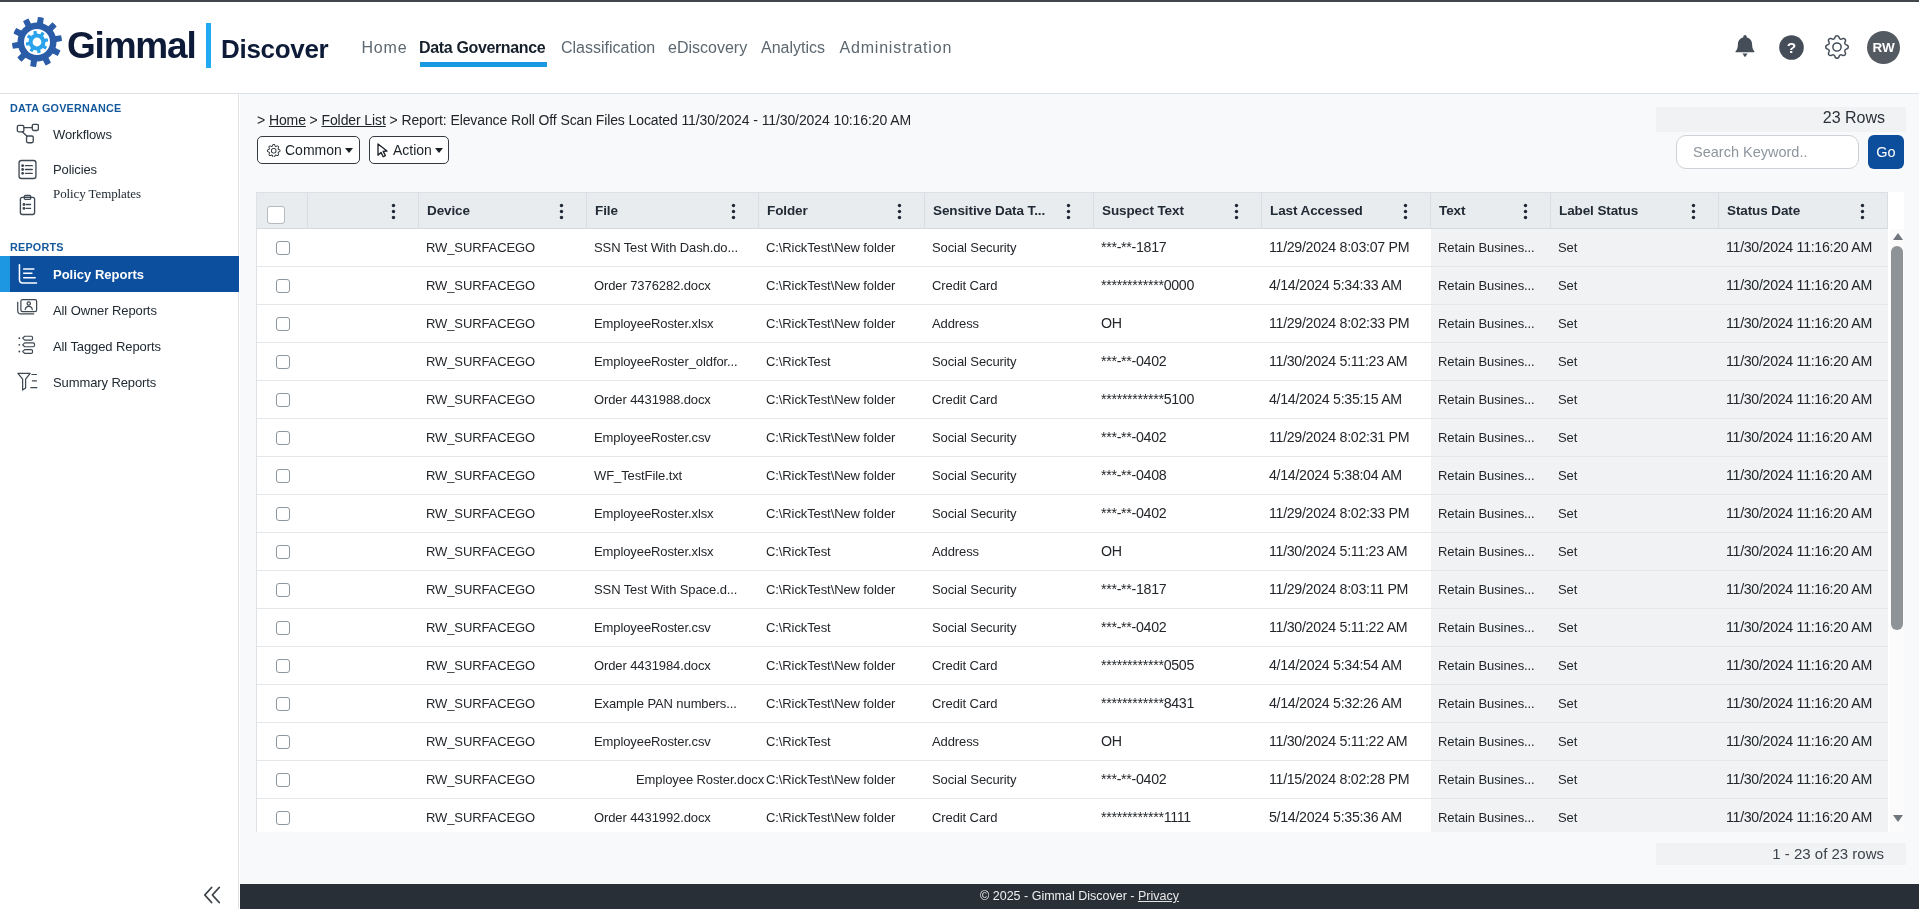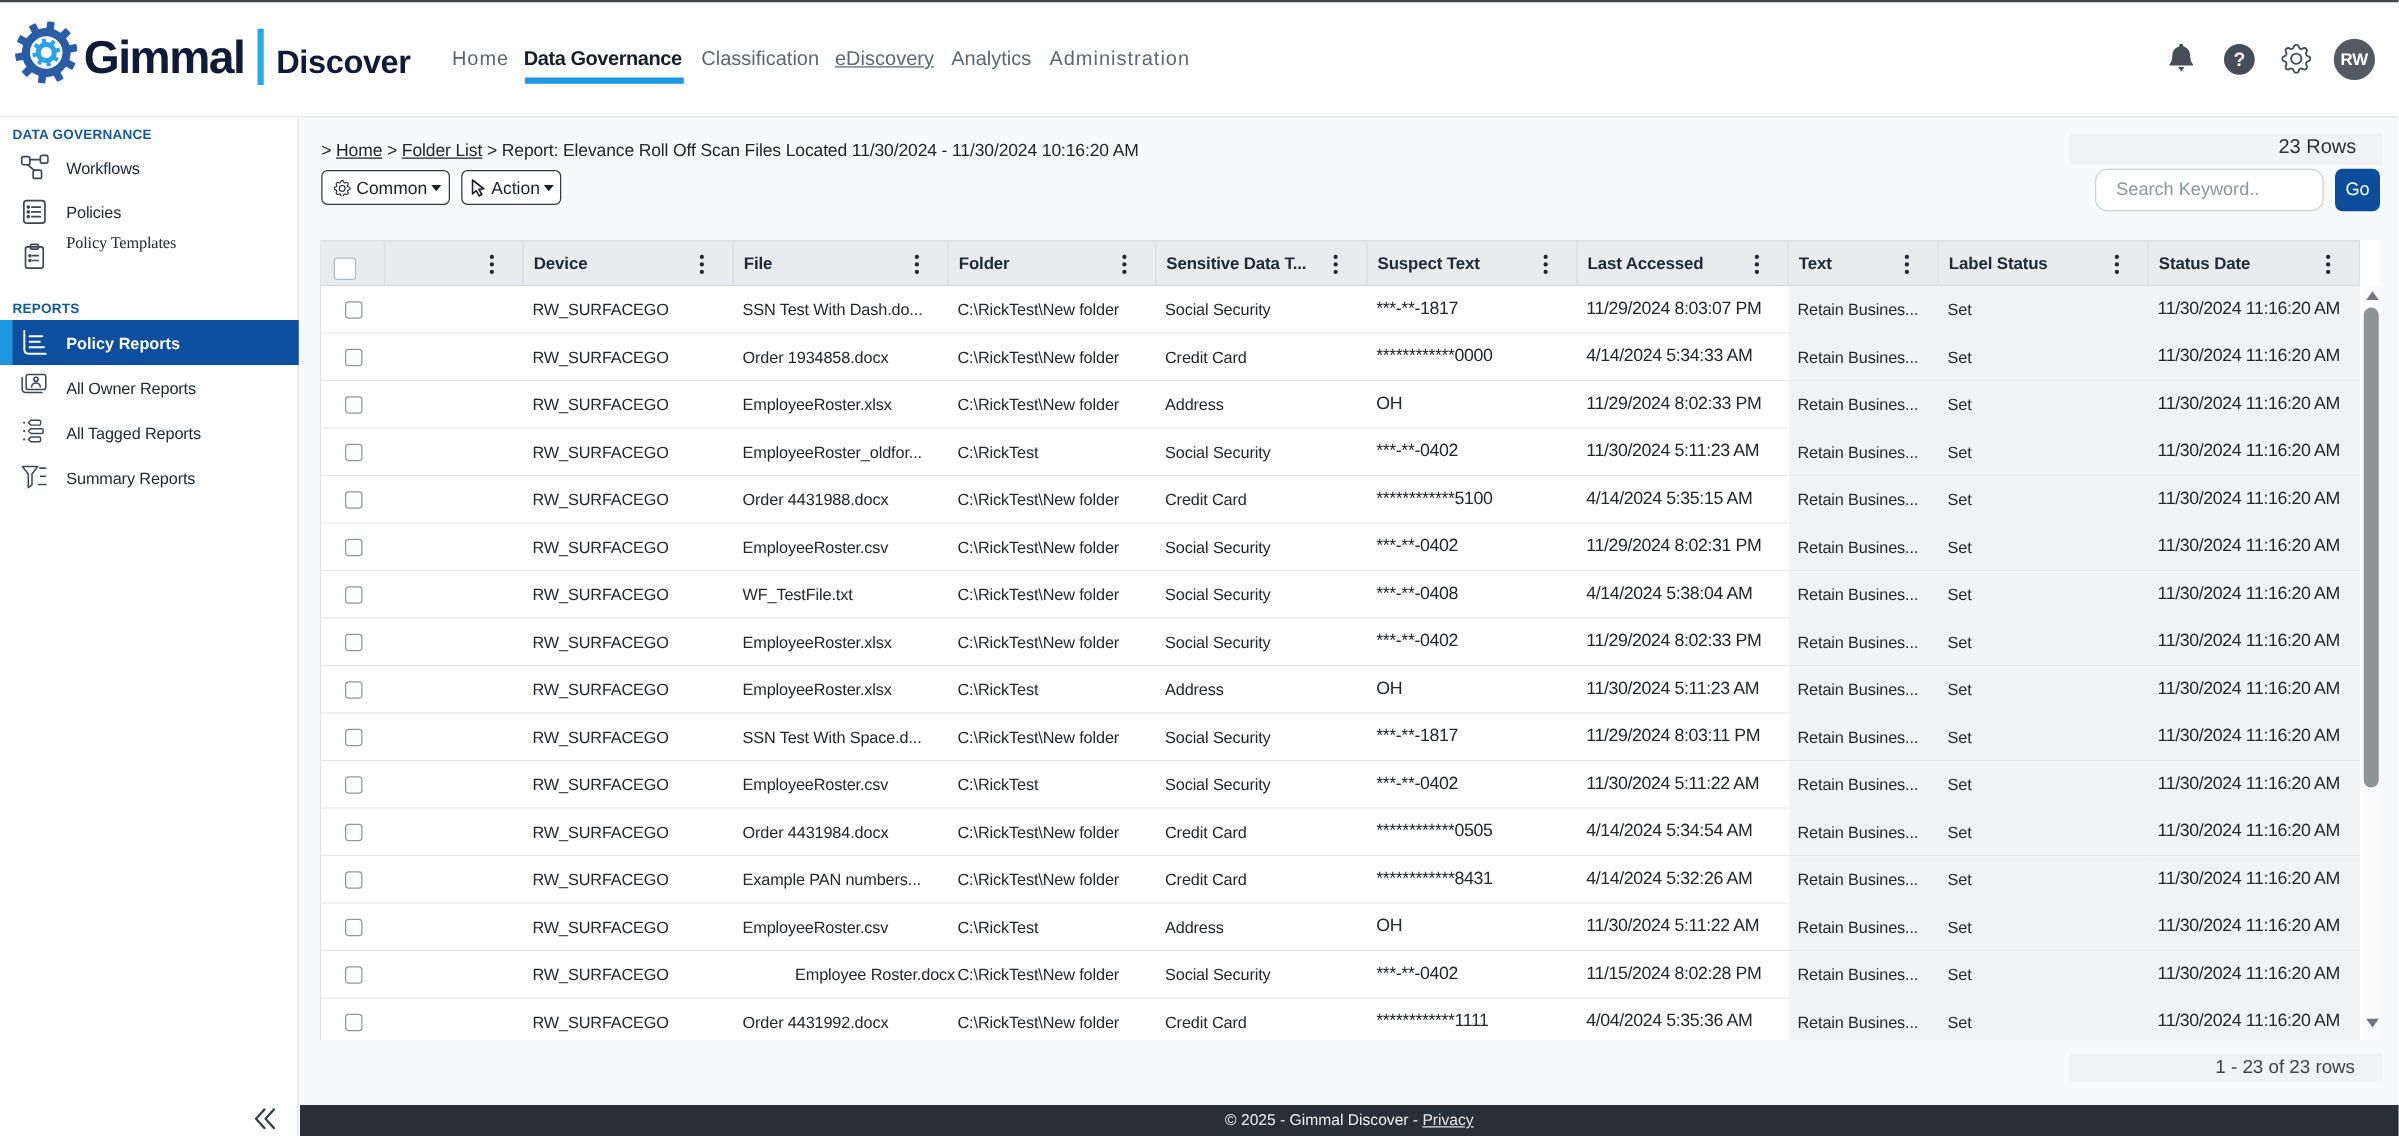--- a/index.html
+++ b/index.html
@@ -67,21 +67,21 @@
 <svg class="abs" style="left:12px; top:17px;" width="50" height="50" viewBox="0 0 50 50">
   <path fill="#2b5ca8" fill-rule="evenodd" d="M44.50,25.00A19.50,19.50 0 0 1 43.55,31.03L48.47,33.62A25.00,25.00 0 0 1 45.76,38.92L40.78,36.46A19.50,19.50 0 0 1 36.46,40.78L38.92,45.76A25.00,25.00 0 0 1 33.62,48.47L31.03,43.55A19.50,19.50 0 0 1 25.00,44.50L24.06,49.98A25.00,25.00 0 0 1 18.18,49.05L18.97,43.55A19.50,19.50 0 0 1 13.54,40.78L9.55,44.66A25.00,25.00 0 0 1 5.34,40.45L9.22,36.46A19.50,19.50 0 0 1 6.45,31.03L0.95,31.82A25.00,25.00 0 0 1 0.02,25.94L5.50,25.00A19.50,19.50 0 0 1 6.45,18.97L1.53,16.38A25.00,25.00 0 0 1 4.24,11.08L9.22,13.54A19.50,19.50 0 0 1 13.54,9.22L11.08,4.24A25.00,25.00 0 0 1 16.38,1.53L18.97,6.45A19.50,19.50 0 0 1 25.00,5.50L25.94,0.02A25.00,25.00 0 0 1 31.82,0.95L31.03,6.45A19.50,19.50 0 0 1 36.46,9.22L40.45,5.34A25.00,25.00 0 0 1 44.66,9.55L40.78,13.54A19.50,19.50 0 0 1 43.55,18.97L49.05,18.18A25.00,25.00 0 0 1 49.98,24.06Z M25,12 A13,13 0 1 0 25,38 A13,13 0 1 0 25,12 Z"></path>
   <path fill="#2aa2ec" fill-rule="evenodd" d="M33.40,25.00A8.40,8.40 0 0 1 32.76,28.21L35.13,29.77A11.20,11.20 0 0 1 33.28,32.54L30.94,30.94A8.40,8.40 0 0 1 28.21,32.76L28.79,35.54A11.20,11.20 0 0 1 25.53,36.19L25.00,33.40A8.40,8.40 0 0 1 21.79,32.76L20.23,35.13A11.20,11.20 0 0 1 17.46,33.28L19.06,30.94A8.40,8.40 0 0 1 17.24,28.21L14.46,28.79A11.20,11.20 0 0 1 13.81,25.53L16.60,25.00A8.40,8.40 0 0 1 17.24,21.79L14.87,20.23A11.20,11.20 0 0 1 16.72,17.46L19.06,19.06A8.40,8.40 0 0 1 21.79,17.24L21.21,14.46A11.20,11.20 0 0 1 24.47,13.81L25.00,16.60A8.40,8.40 0 0 1 28.21,17.24L29.77,14.87A11.20,11.20 0 0 1 32.54,16.72L30.94,19.06A8.40,8.40 0 0 1 32.76,21.79L35.54,21.21A11.20,11.20 0 0 1 36.19,24.47Z M25,20.6 A4.4,4.4 0 1 0 25,29.4 A4.4,4.4 0 1 0 25,20.6 Z"></path>
 </svg>
 <div id="logo-gimmal" class="abs">Gimmal</div>
 <div id="logo-sep" class="abs"></div>
 <div id="logo-discover" class="abs">Discover</div>
 <div class="abs nav-item" style="left:361.5px; letter-spacing:0.8px;">Home</div>
 <div class="abs nav-item nav-active" style="left:419px;">Data Governance</div>
 <div class="abs nav-item" style="left:561px;">Classification</div>
-<div class="abs nav-item" style="left:668px;text-decoration:underline;">eDiscovery</div>
+<div class="abs nav-item" style="left:668px;">eDiscovery</div>
 <div class="abs nav-item" style="left:761px;">Analytics</div>
 <div class="abs nav-item" style="left:839.5px; letter-spacing:0.8px;">Administration</div>
 <div id="nav-underline" class="abs"></div>
 
 <svg class="abs" style="left:1733px; top:34px;" width="24" height="26" viewBox="0 0 24 26">
   <path class="hicon" d="M12 1c.95 0 1.7.75 1.7 1.7l-.06.55C16.9 4.05 19.1 6.8 19.1 10.2c0 1.8.5 5.6 2.2 7.1.5.4.2 1-.4 1H3.1c-.6 0-.9-.6-.4-1 1.7-1.5 2.2-5.3 2.2-7.1 0-3.4 2.2-6.15 5.46-6.95L10.3 2.7c0-.95.75-1.7 1.7-1.7z"></path>
   <path class="hicon" d="M9.4 19.6h5.2L12 23.2z"></path>
 </svg>
 <svg class="abs" style="left:1779px; top:34.5px;" width="25" height="25" viewBox="0 0 25 25">
   <circle cx="12.5" cy="12.5" r="12.3" class="hicon"></circle>
@@ -259,21 +259,21 @@
       <div class="gcell num" style="left:1005px;width:169px;">11/29/2024 8:03:07 PM</div>
       <div class="gcell gray" style="left:1174px;width:120px;">Retain Busines...</div>
       <div class="gcell gray" style="left:1294px;width:168px;">Set</div>
       <div class="gcell gray num" style="left:1462px;width:169px;">11/30/2024 11:16:20 AM</div>
       <div class="cb"></div>
     </div>
     <div class="grow" style="top:75px;">
       <div class="gcell" style="left:0px;width:51px;"></div>
       <div class="gcell" style="left:51px;width:111px;"></div>
       <div class="gcell" style="left:162px;width:168px;">RW_SURFACEGO</div>
-      <div class="gcell" style="left:330px;width:172px;">Order 1934858.docx</div>
+      <div class="gcell" style="left:330px;width:172px;">Order 7376282.docx</div>
       <div class="gcell" style="left:502px;width:166px;">C:\RickTest\New folder</div>
       <div class="gcell" style="left:668px;width:169px;">Credit Card</div>
       <div class="gcell num" style="left:837px;width:168px;">************0000</div>
       <div class="gcell num" style="left:1005px;width:169px;">4/14/2024 5:34:33 AM</div>
       <div class="gcell gray" style="left:1174px;width:120px;">Retain Busines...</div>
       <div class="gcell gray" style="left:1294px;width:168px;">Set</div>
       <div class="gcell gray num" style="left:1462px;width:169px;">11/30/2024 11:16:20 AM</div>
       <div class="cb"></div>
     </div>
     <div class="grow" style="top:113px;">
@@ -459,21 +459,21 @@
       <div class="cb"></div>
     </div>
     <div class="grow" style="top:607px;">
       <div class="gcell" style="left:0px;width:51px;"></div>
       <div class="gcell" style="left:51px;width:111px;"></div>
       <div class="gcell" style="left:162px;width:168px;">RW_SURFACEGO</div>
       <div class="gcell" style="left:330px;width:172px;">Order 4431992.docx</div>
       <div class="gcell" style="left:502px;width:166px;">C:\RickTest\New folder</div>
       <div class="gcell" style="left:668px;width:169px;">Credit Card</div>
       <div class="gcell num" style="left:837px;width:168px;">************1111</div>
-      <div class="gcell num" style="left:1005px;width:169px;">4/04/2024 5:35:36 AM</div>
+      <div class="gcell num" style="left:1005px;width:169px;">5/14/2024 5:35:36 AM</div>
       <div class="gcell gray" style="left:1174px;width:120px;">Retain Busines...</div>
       <div class="gcell gray" style="left:1294px;width:168px;">Set</div>
       <div class="gcell gray num" style="left:1462px;width:169px;">11/30/2024 11:16:20 AM</div>
       <div class="cb"></div>
     </div>
     <div id="vscroll">
       <div class="arrow-up"></div>
       <div id="vthumb"></div>
       <div class="arrow-dn"></div>
     </div>

